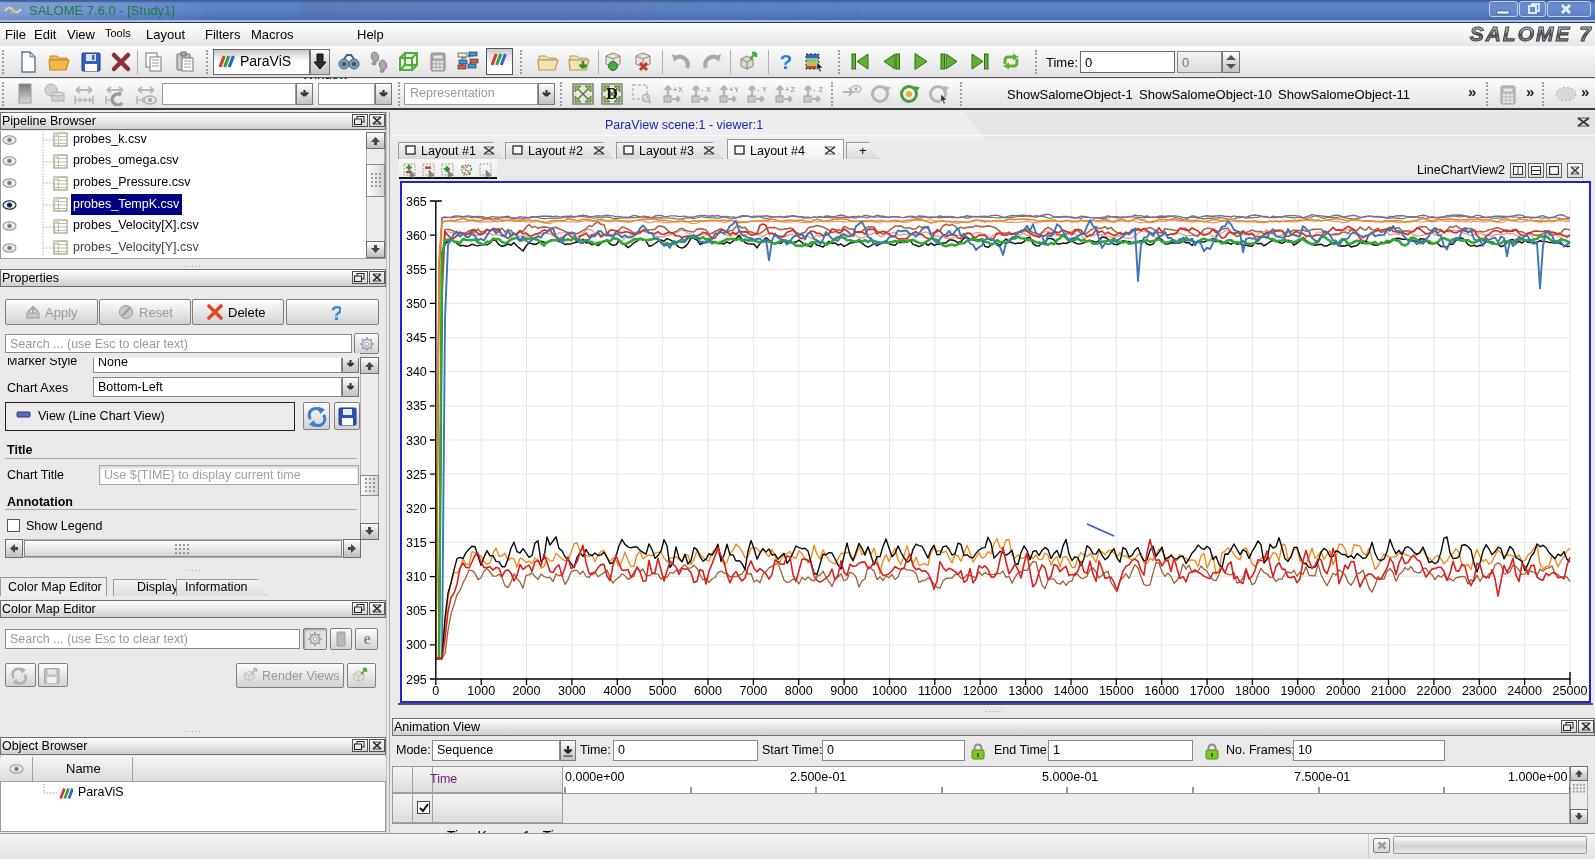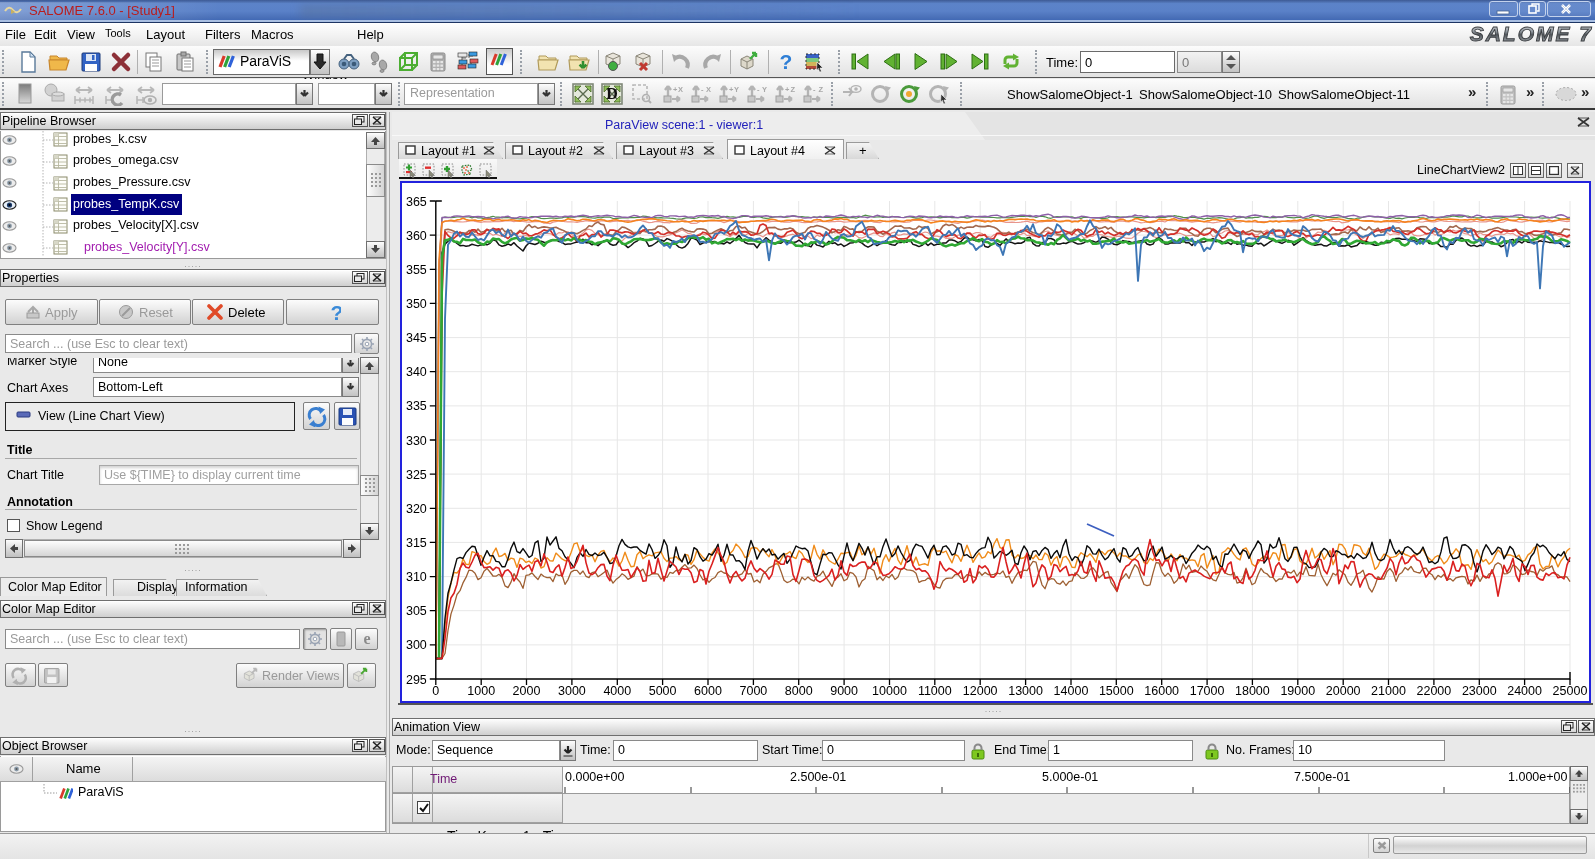--- a/index.html
+++ b/index.html
@@ -22,21 +22,21 @@
 .cell{border-right:1px solid #a0a0a0;border-bottom:1px solid #a0a0a0;background:linear-gradient(180deg,#f4f4f4,#dcdcdc)}
 svg{display:block}
 </style></head><body>
 <div class="abs titlebarx" style="left:0;top:0;width:1595px;height:20px;background:linear-gradient(180deg,#3d5a94 0,#5c83c9 18%,#5a81c8 55%,#4a70b8 88%,#4169b5 100%)"></div>
 <div class="abs" style="left:0;top:2px;width:220px;height:18px;background:linear-gradient(90deg,rgba(255,255,255,0.25),rgba(255,255,255,0))"></div>
 <div class="abs" style="left:300px;top:4px;width:560px;height:14px;background:linear-gradient(90deg,rgba(90,110,140,0.35),rgba(100,120,150,0.2) 60%,rgba(90,110,140,0));filter:blur(4px)"></div>
 <svg class="abs" style="left:3px;top:3px" width="20" height="15">
     <path d="M2 8 Q6 2 10 7 Q14 12 18 6" stroke="#e8d8a0" stroke-width="2" fill="none"></path>
     <path d="M8 6 L12 9 L8 11Z" fill="#c8b060"></path>
   </svg>
-<div class="abs" style="left:29px;top:3px;font-size:13px;color:#b91c1c;">SALOME 7.6.0 - [Study1]</div>
+<div class="abs" style="left:29px;top:3px;font-size:13px;color:#15803d;">SALOME 7.6.0 - [Study1]</div>
 <div class="abs" style="left:1489px;top:1px;width:29px;height:16px;border:1px solid #c3d2ec;border-radius:3px;background:rgba(255,255,255,0.07)"></div>
 <div class="abs" style="left:1519px;top:1px;width:27px;height:16px;border:1px solid #c3d2ec;border-radius:3px;background:rgba(255,255,255,0.07)"></div>
 <div class="abs" style="left:1547px;top:1px;width:44px;height:16px;border:1px solid #c3d2ec;border-radius:3px;background:rgba(255,255,255,0.07)"></div>
 <svg class="abs" style="left:1489px;top:1px" width="103" height="16">
     <rect x="8" y="10" width="12" height="3" fill="#fff" stroke="#44618f" stroke-width="0.8"></rect>
     <g stroke="#fff" fill="none">
       <rect x="40" y="5" width="7" height="7" stroke-width="1.6"></rect>
       <path d="M43 5v-2h7v7h-2" stroke-width="1.4"></path>
     </g>
     <path d="M73 4 L81 12 M81 4 L73 12" stroke="#fff" stroke-width="2.6"></path>
@@ -504,21 +504,21 @@
     <circle cx="7.5" cy="5" r="1" fill="#555"></circle>
   </svg>
 <svg class="abs" style="left:43px;top:247px" width="10" height="2">
     <path d="M0 1 H10" stroke="#b4b4b4" stroke-dasharray="1.5 1.5"></path>
   </svg>
 <svg class="abs" style="left:53px;top:240.3px" width="15" height="15">
     <rect x="1" y="1" width="13" height="13" fill="#fdfdf8" stroke="#8a8a6a"></rect>
     <path d="M1 4.5 h13 M1 8 h13 M1 11.5 h13 M5.5 1 v13" stroke="#b8b8a0" stroke-width=".9"></path>
     <rect x="1" y="1" width="4.5" height="3.5" fill="#d8d8c8"></rect>
   </svg>
-<div class="abs" style="left:84px;top:239.8px;font-size:12.5px;color:#a21caf;">probes_Velocity[Y].csv</div>
+<div class="abs" style="left:73px;top:239.8px;font-size:12.5px;color:#404040;">probes_Velocity[Y].csv</div>
 <div class="abs" style="left:366px;top:132px;width:19px;height:126px;background:#ececec;border:1px solid #b0b0b0"></div>
 <div class="abs sbtn" style="left:366px;top:132px;width:19px;height:17px"></div>
 <svg class="abs" style="left:370px;top:136px" width="11" height="10">
     <path d="M5.5 1 L10 6 L7 6 L7 9 L4 9 L4 6 L1 6 Z" fill="#444"></path>
   </svg>
 <div class="abs sbtn" style="left:366px;top:241px;width:19px;height:17px"></div>
 <svg class="abs" style="left:370px;top:244px" width="11" height="10">
     <path d="M5.5 9 L10 4 L7 4 L7 1 L4 1 L4 4 L1 4 Z" fill="#444"></path>
   </svg>
 <div class="abs thumb" style="left:366px;top:164px;width:19px;height:33px"></div>

